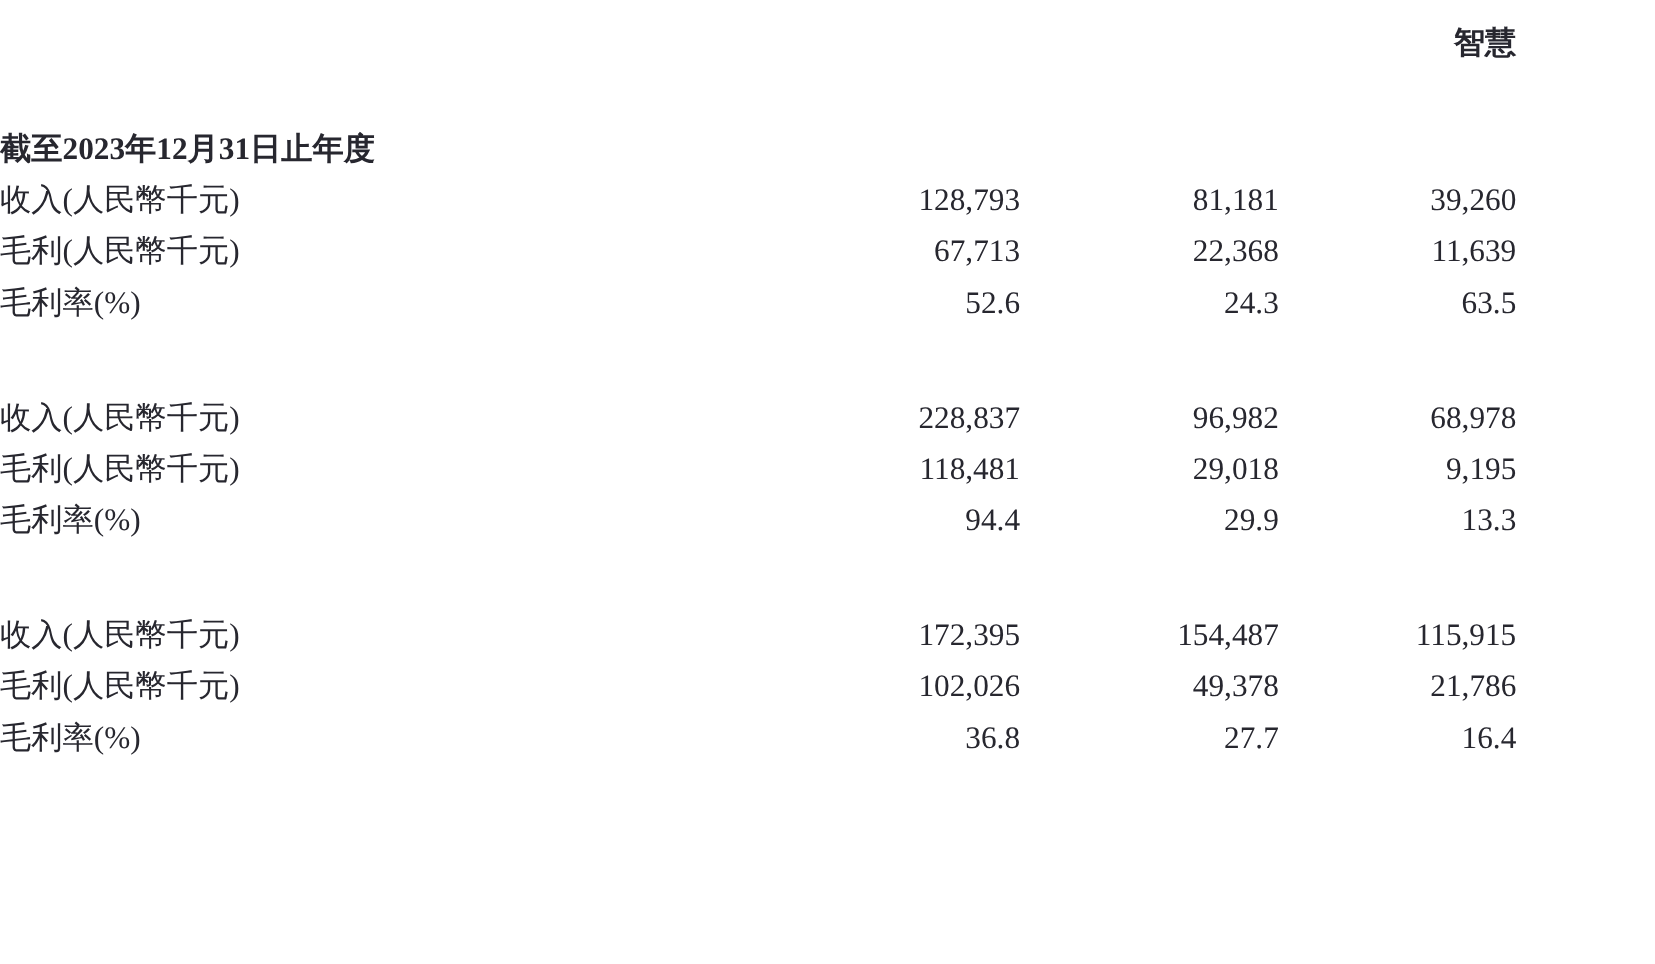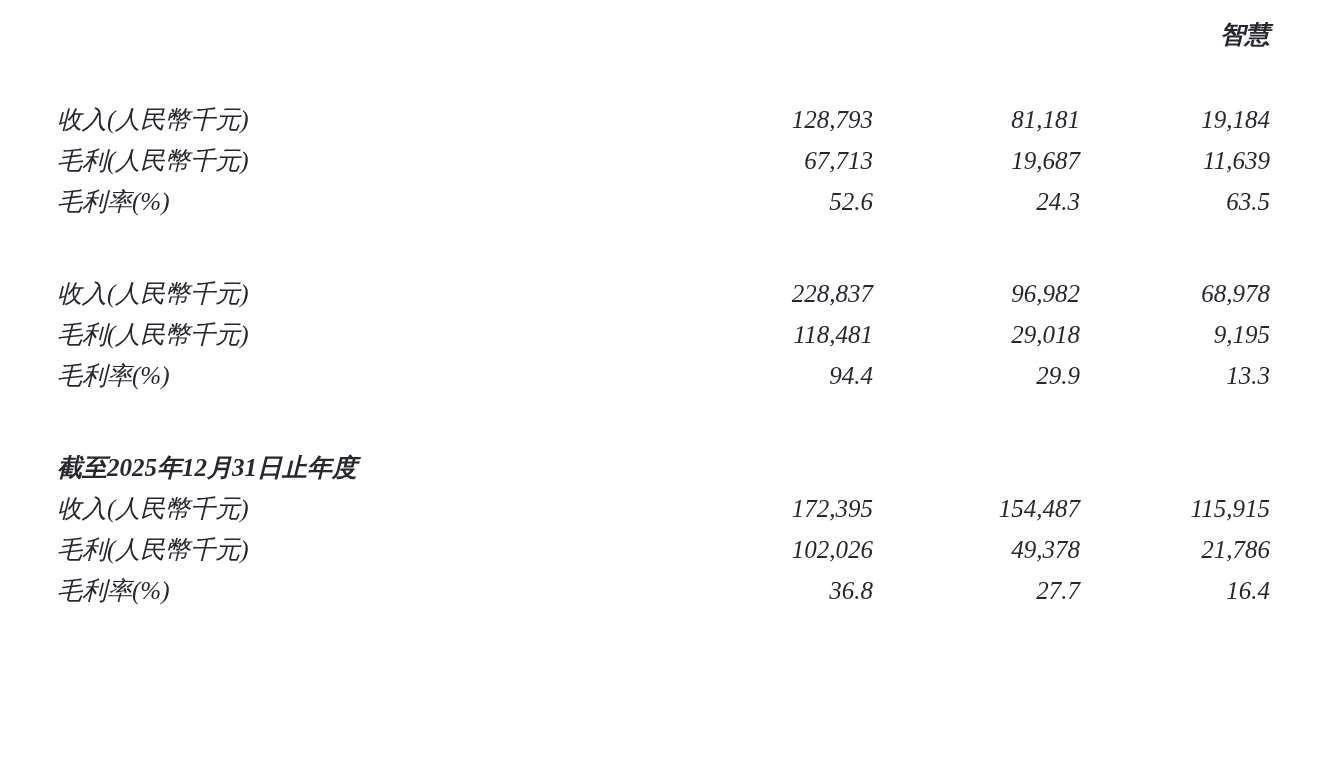--- a/index.html
+++ b/index.html
@@ -16,23 +16,21 @@
   }
   .page {
     position: relative;
     width: 1324px;
     height: 771px;
   }
   table.fin-table {
     border-collapse: collapse;
     table-layout: fixed;
     width: 1213px;
-    margin-left: 57px;
     margin-top: 14px;
-    font-style: italic;
   }
   td {
     padding: 0;
     font-size: 25px;
     line-height: 41px;
     height: 41px;
     vertical-align: bottom;
     white-space: nowrap;
   }
   td.num, td.colhead {
@@ -74,29 +72,32 @@
         <td class="colhead"></td>
         <td class="colhead bold">智慧</td>
       </tr>
 
 
       <tr class="spacer-lg">
           <td colspan="4"></td>
         </tr>
 
       <tr>
+        <td class="label bold" colspan="4">截至2023年12月31日止年度</td>
+      </tr>
+      <tr>
         <td class="label">收入(人民幣千元)</td>
         <td class="num">128,793</td>
         <td class="num">81,181</td>
-        <td class="num">19,184</td>
+        <td class="num">39,260</td>
       </tr>
       <tr>
         <td class="label">毛利(人民幣千元)</td>
         <td class="num">67,713</td>
-        <td class="num">19,687</td>
+        <td class="num">22,368</td>
         <td class="num">11,639</td>
       </tr>
       <tr>
         <td class="label">毛利率(%)</td>
         <td class="num">52.6</td>
         <td class="num">24.3</td>
         <td class="num">63.5</td>
       </tr>
 
       <tr class="spacer-sec">
@@ -120,23 +121,20 @@
         <td class="num">94.4</td>
         <td class="num">29.9</td>
         <td class="num">13.3</td>
       </tr>
 
       <tr class="spacer-sec">
           <td colspan="4"></td>
         </tr>
 
       <tr>
-        <td class="label bold" colspan="4">截至2025年12月31日止年度</td>
-      </tr>
-      <tr>
         <td class="label">收入(人民幣千元)</td>
         <td class="num">172,395</td>
         <td class="num">154,487</td>
         <td class="num">115,915</td>
       </tr>
       <tr>
         <td class="label">毛利(人民幣千元)</td>
         <td class="num">102,026</td>
         <td class="num">49,378</td>
         <td class="num">21,786</td>

